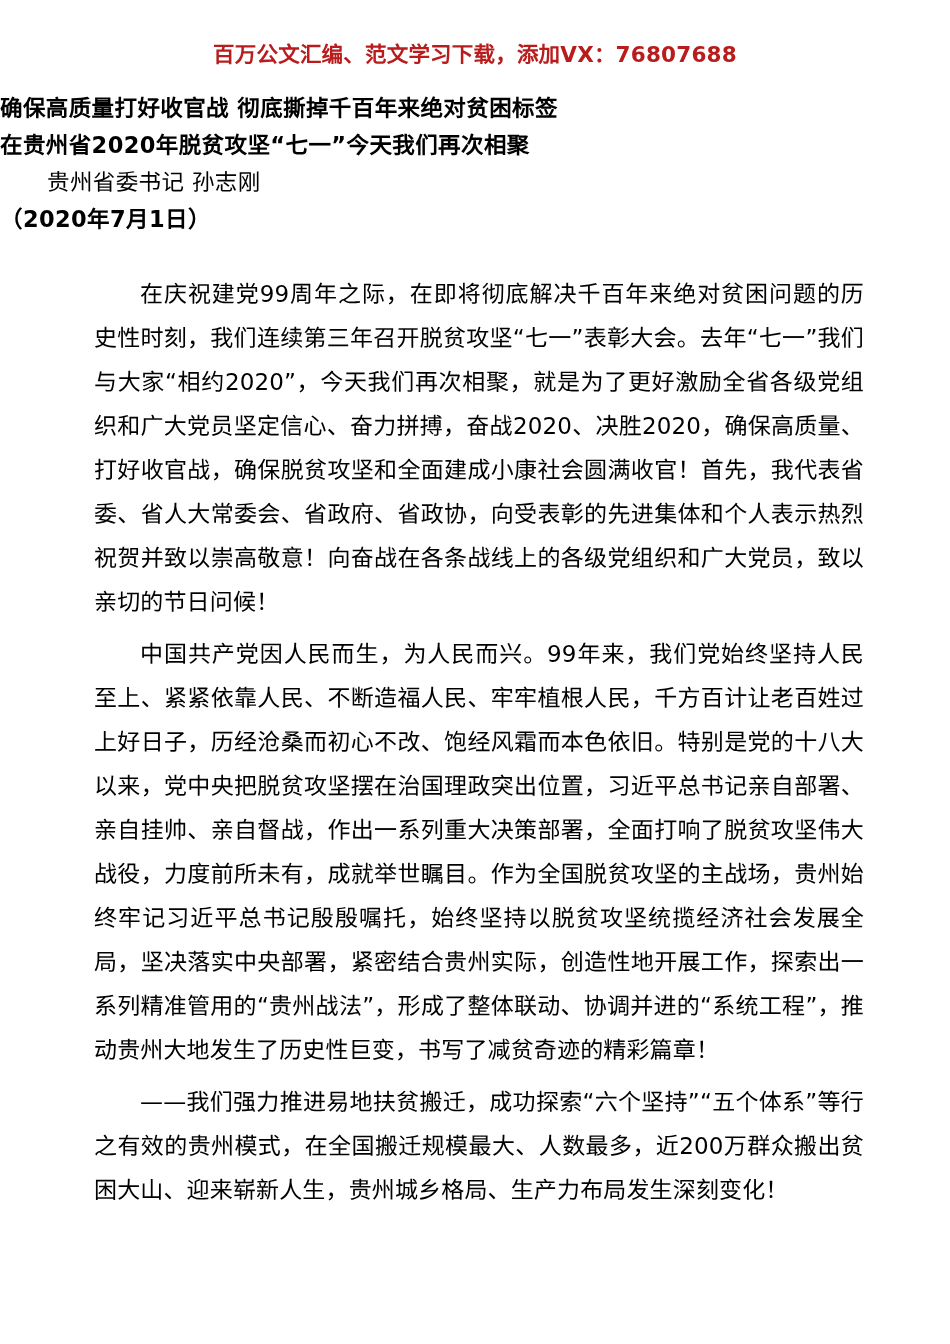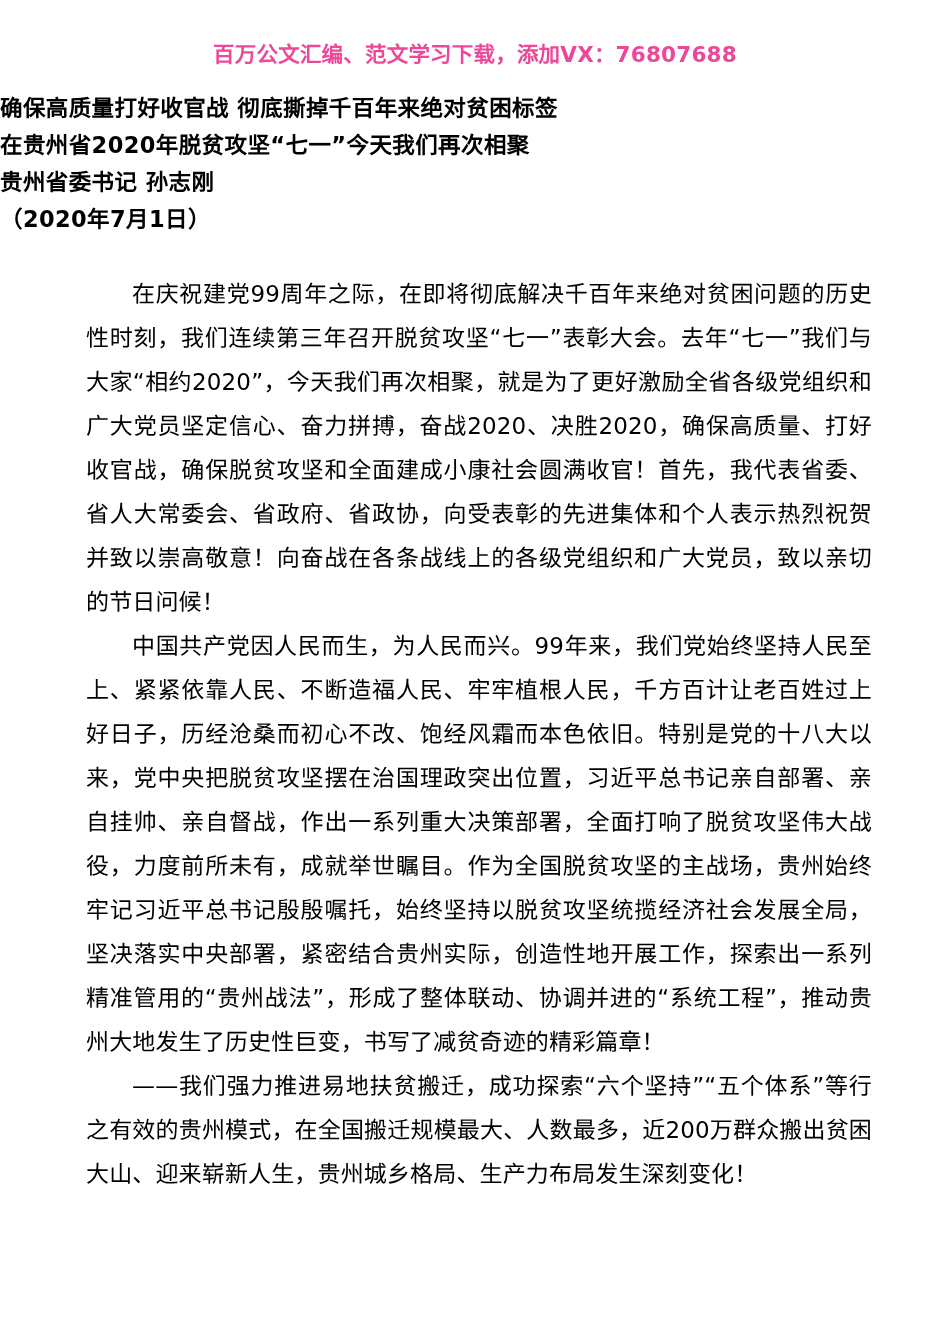--- a/index.html
+++ b/index.html
@@ -49,21 +49,22 @@
     text-align: left;
   }
   .title-line {
     font-size: 22.5px;
     font-weight: 700;
     line-height: 37px;
     letter-spacing: 0.4px;
     white-space: nowrap;
   }
   .title-line.author {
-    font-weight: 700;
+    font-weight: 400;
+    padding-left: 47px;
   }
   .title-line.date {
     font-weight: 700;
   }
 
   
   .body-block {
     margin-top: 34px;
     padding-left: 86px;
     padding-right: 78px;
@@ -73,21 +74,21 @@
     line-height: 44px;
     letter-spacing: 0.2px;
     margin: 0 0 0 0;
     text-align: justify;
     text-justify: inter-ideograph;
   }
   .para {
     font-size: 23px;
     line-height: 44px;
     letter-spacing: 0.15px;
-    margin: 0;
+    margin: 8px;
     text-indent: 2em;
     text-align: justify;
     text-align-last: left;
     text-justify: inter-ideograph;
     word-break: break-all;
   }
 
   
   .page-footer {
     position: absolute;
@@ -101,21 +102,21 @@
     letter-spacing: 1px;
     color: #000000;
   }
 </style>
 </head>
 <body>
 
 <div class="page">
 
   <div class="promo-banner">
-    <span class="promo-text" style="color: #ec4899;">百万公文汇编、范文学习下载，添加VX：76807688</span>
+    <span class="promo-text" style="color: #b91c1c;">百万公文汇编、范文学习下载，添加VX：76807688</span>
   </div>
 
   <div class="title-block">
     <div class="title-line">确保高质量打好收官战  彻底撕掉千百年来绝对贫困标签</div>
     <div class="title-line">在贵州省2020年脱贫攻坚“七一”今天我们再次相聚</div>
     <div class="title-line author">贵州省委书记  孙志刚</div>
     <div class="title-line date">（2020年7月1日）</div>
   </div>
 
   <div class="body-block">

